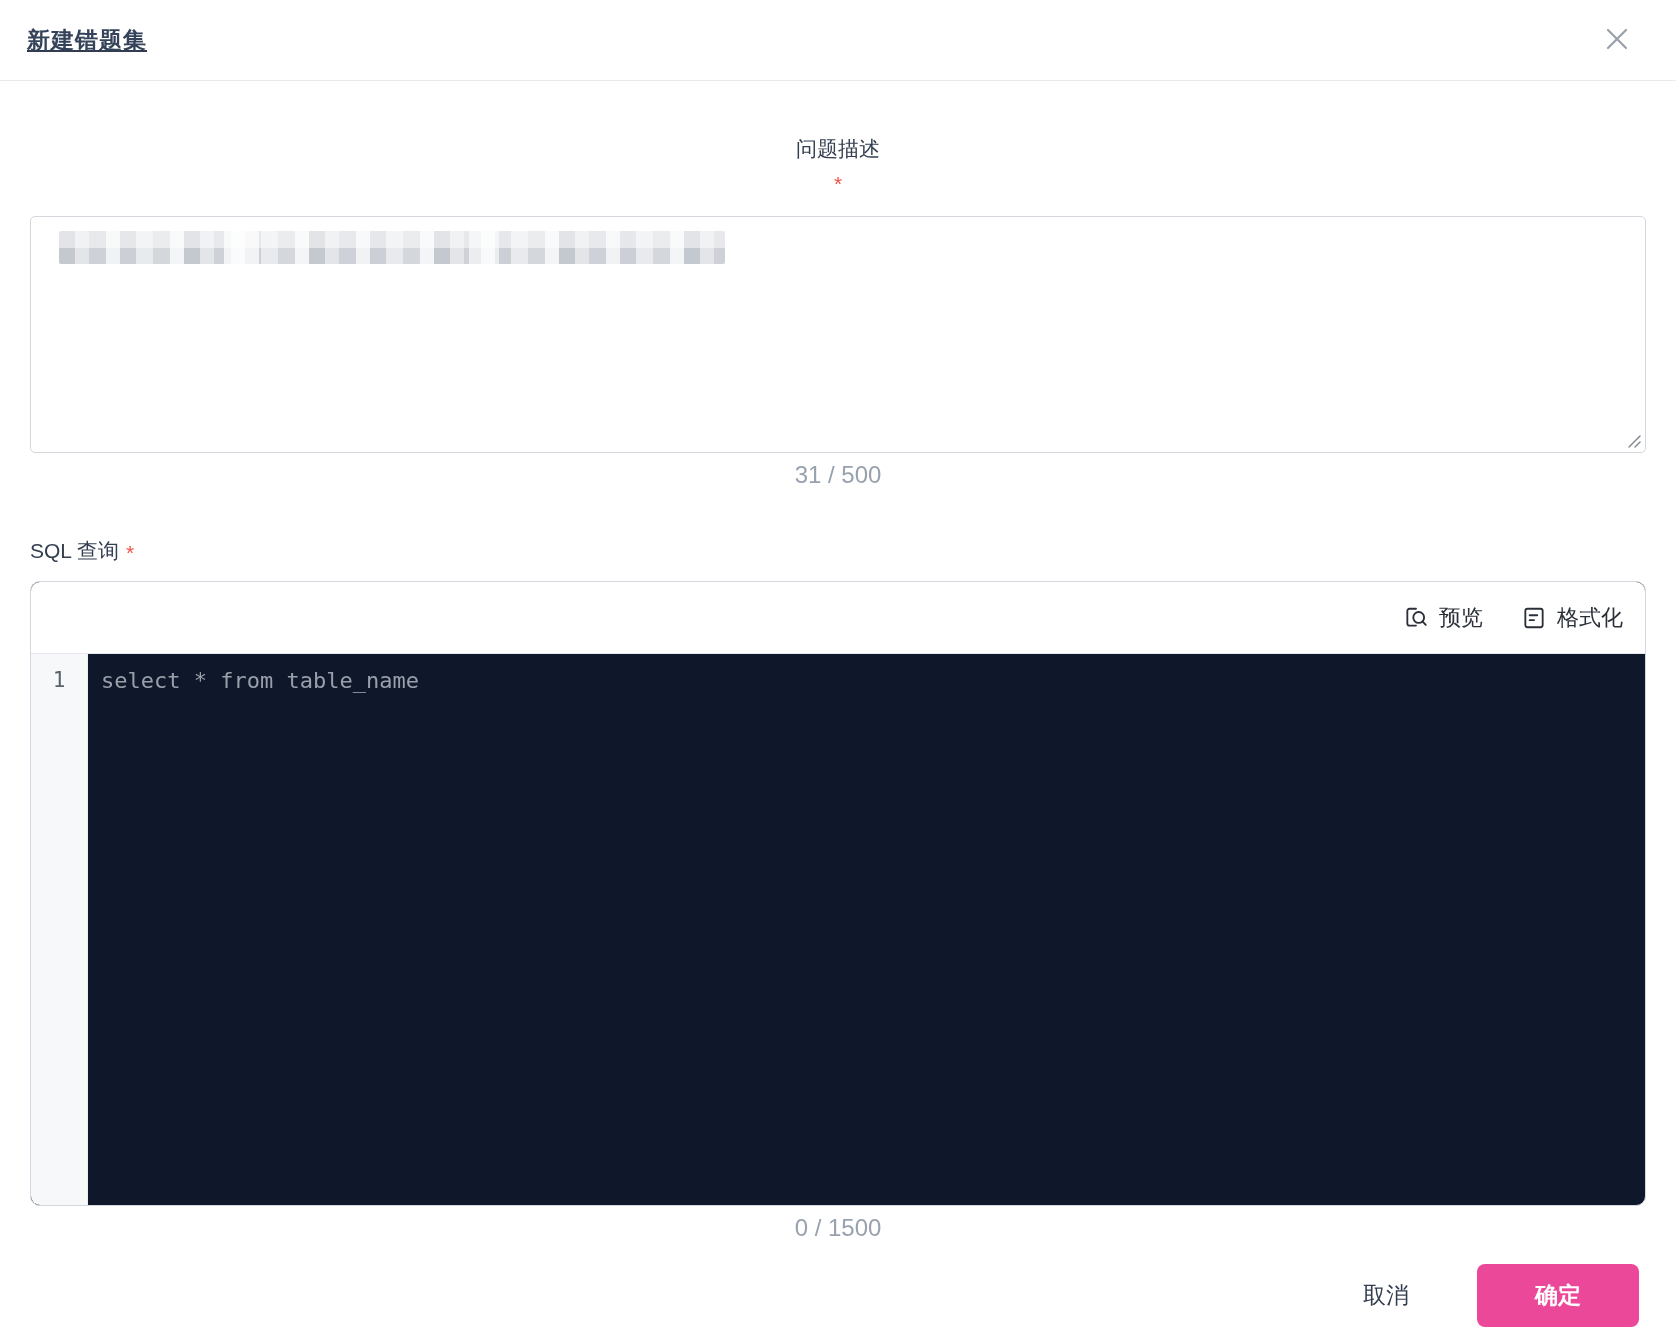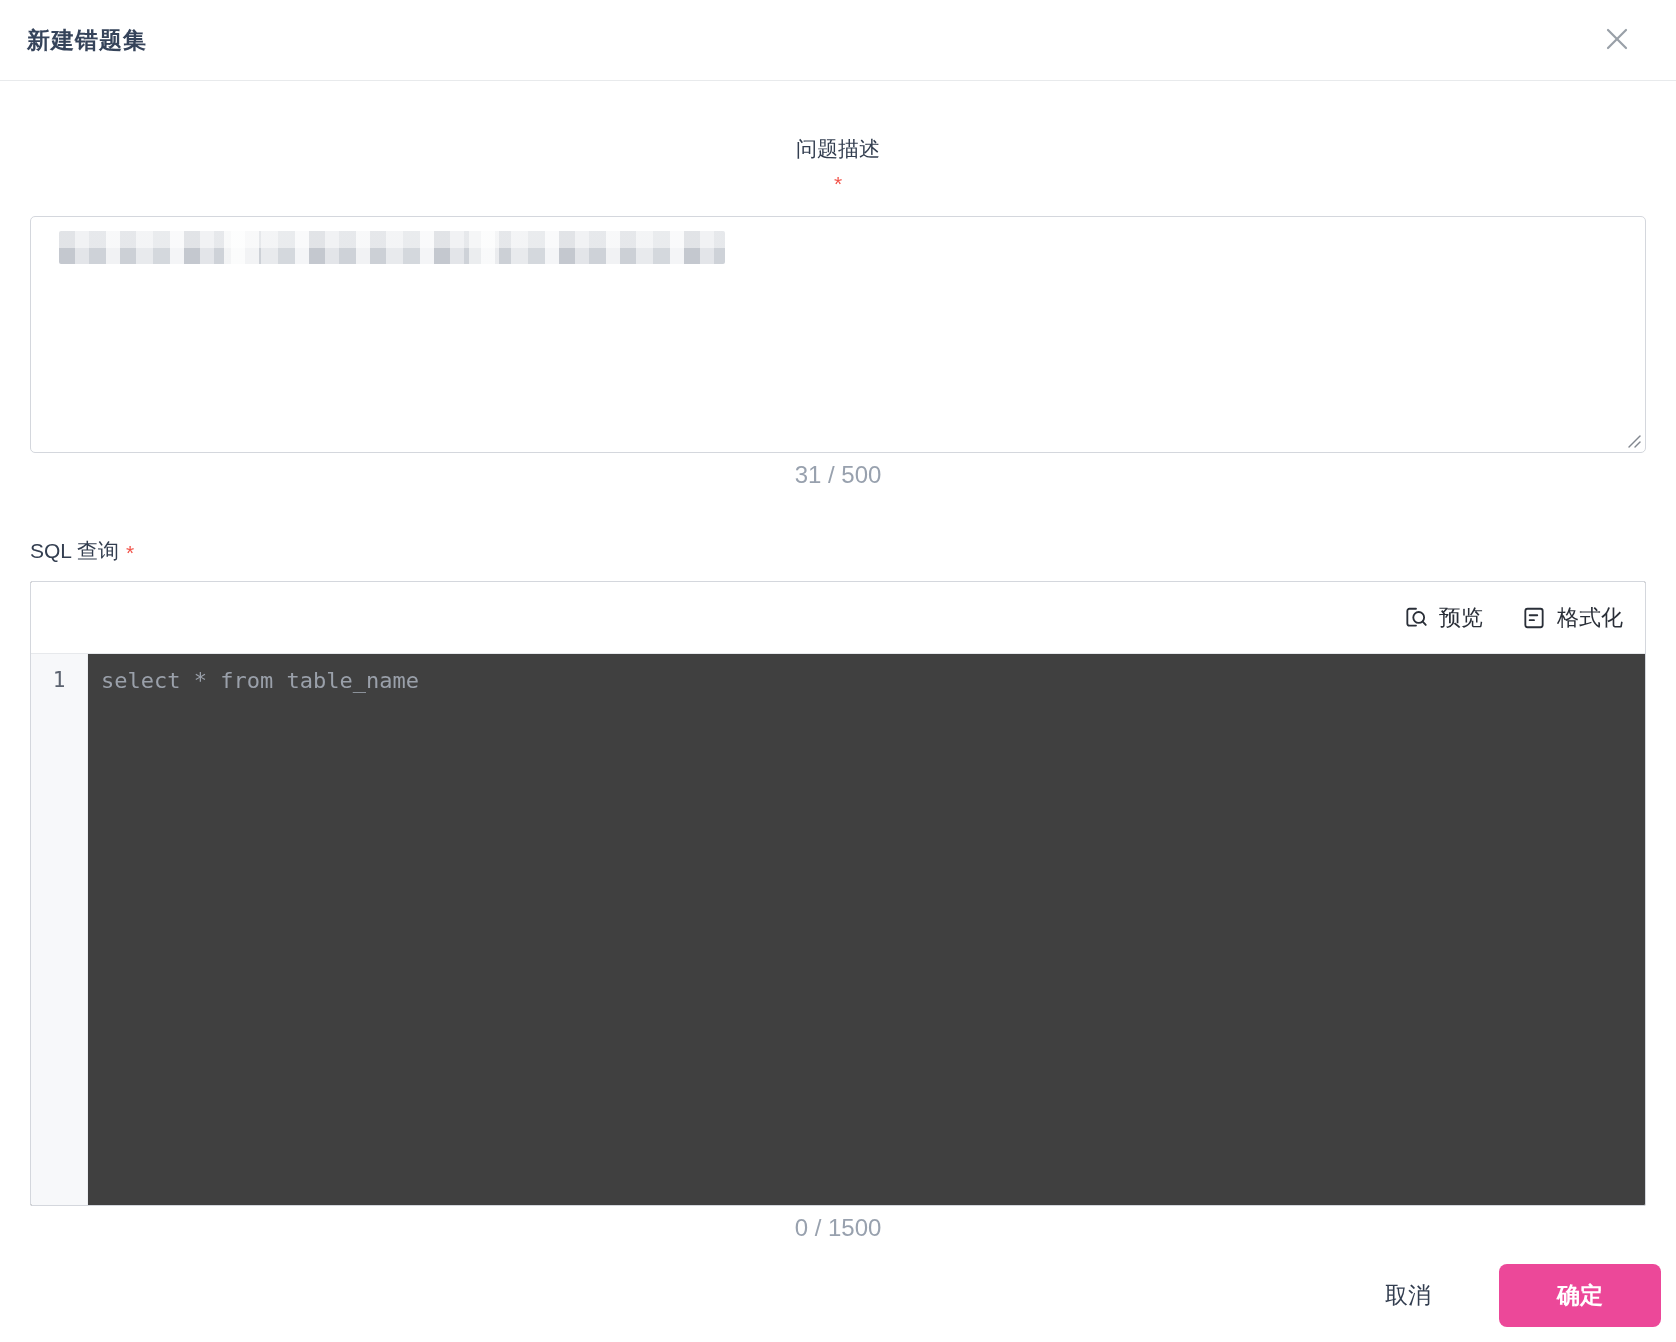--- a/index.html
+++ b/index.html
@@ -12,20 +12,21 @@
   }
   .dialog { width: 1676px; height: 1342px; position: relative; background: #fff; }
 
   
   .dialog-header {
     height: 81px;
     display: flex; align-items: center;
     padding: 0 42px 0 27px;
     border-bottom: 1px solid #e8eaec;
     position: relative;
+    text-decoration: underline;
   }
   .dialog-title {
     font-size: 23px; font-weight: 700; color: #35435a;
     letter-spacing: 1px;
   }
   .close-btn {
     position: absolute; right: 42px; top: 22px;
     width: 34px; height: 34px;
     display: flex; align-items: center; justify-content: center;
     cursor: pointer; background: transparent; border: none;
@@ -76,23 +77,23 @@
     text-align: center;
     font-size: 24px; color: #98a1ae;
     margin-top: 8px;
   }
 
   
   .sql-editor {
     margin-top: 16px;
     width: 1616px; height: 625px;
     border: 1px solid #d4d7dd;
-    border-radius: 2px;
+    border-radius: 10px;
     display: flex; flex-direction: column;
-    background: #404040;
+    background: #0f172a;
     overflow: hidden;
   }
   .sql-toolbar {
     height: 72px; flex: 0 0 72px;
     display: flex; align-items: center; justify-content: flex-end;
     gap: 38px;
     padding-right: 22px;
     border-bottom: 1px solid #e7e9ec;
     background: #fff;
   }
@@ -120,21 +121,21 @@
     flex: 1;
     padding: 11px 0 0 13px;
     font-family: "DejaVu Sans Mono", monospace;
     font-size: 22px; line-height: 31px;
   }
   .code-placeholder { color: #9aa0aa; }
 
   
   .dialog-footer {
     position: absolute;
-    right: 15px; bottom: 15px;
+    right: 37px; bottom: 15px;
     display: flex; align-items: center; gap: 40px;
   }
   .btn-cancel {
     background: transparent; border: none;
     font-size: 23px; color: #323d4f;
     font-family: "Liberation Sans", sans-serif;
     padding: 14px 28px;
     cursor: pointer;
   }
   .btn-confirm {

